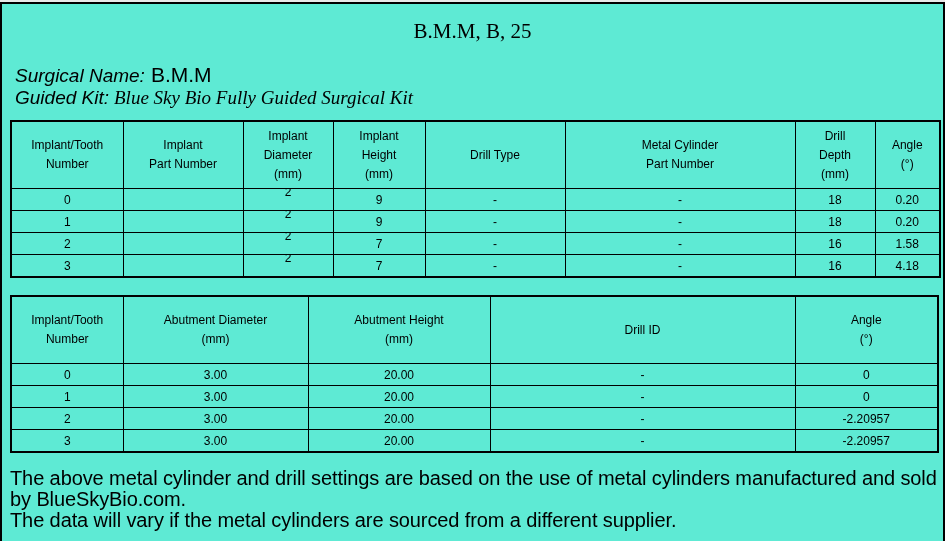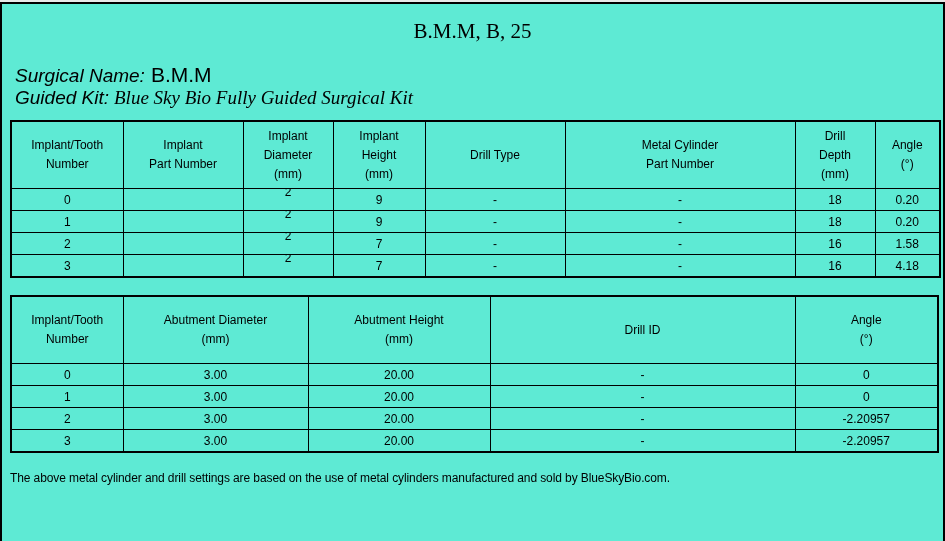--- a/index.html
+++ b/index.html
@@ -62,21 +62,21 @@
     vertical-align:middle;
   }
   
   .implant-table tbody td:nth-child(3) span{
     position:relative;
     top:-8px;
     display:inline-block;
   }
   .footnote{
     margin:15px 0 0 8px;
-    font-size:12px;
+    font-size:20px;
     line-height:21px;
     letter-spacing:-0.1px;
   }
 </style>
 </head>
 <body>
 
 <div class="page">
 
   <div class="doc-title">B.M.M, B, 25</div>
@@ -201,15 +201,16 @@
           <td><span>3.00</span></td>
           <td><span>20.00</span></td>
           <td><span>-</span></td>
           <td><span>-2.20957</span></td>
         </tr>
       </tbody>
   </table>
 
   <div class="footnote">
     <div>The above metal cylinder and drill settings are based on the use of metal cylinders manufactured and sold by BlueSkyBio.com.</div>
+    <div>The data will vary if the metal cylinders are sourced from a different supplier.</div>
   </div>
 
 </div>
 
 </body></html>

